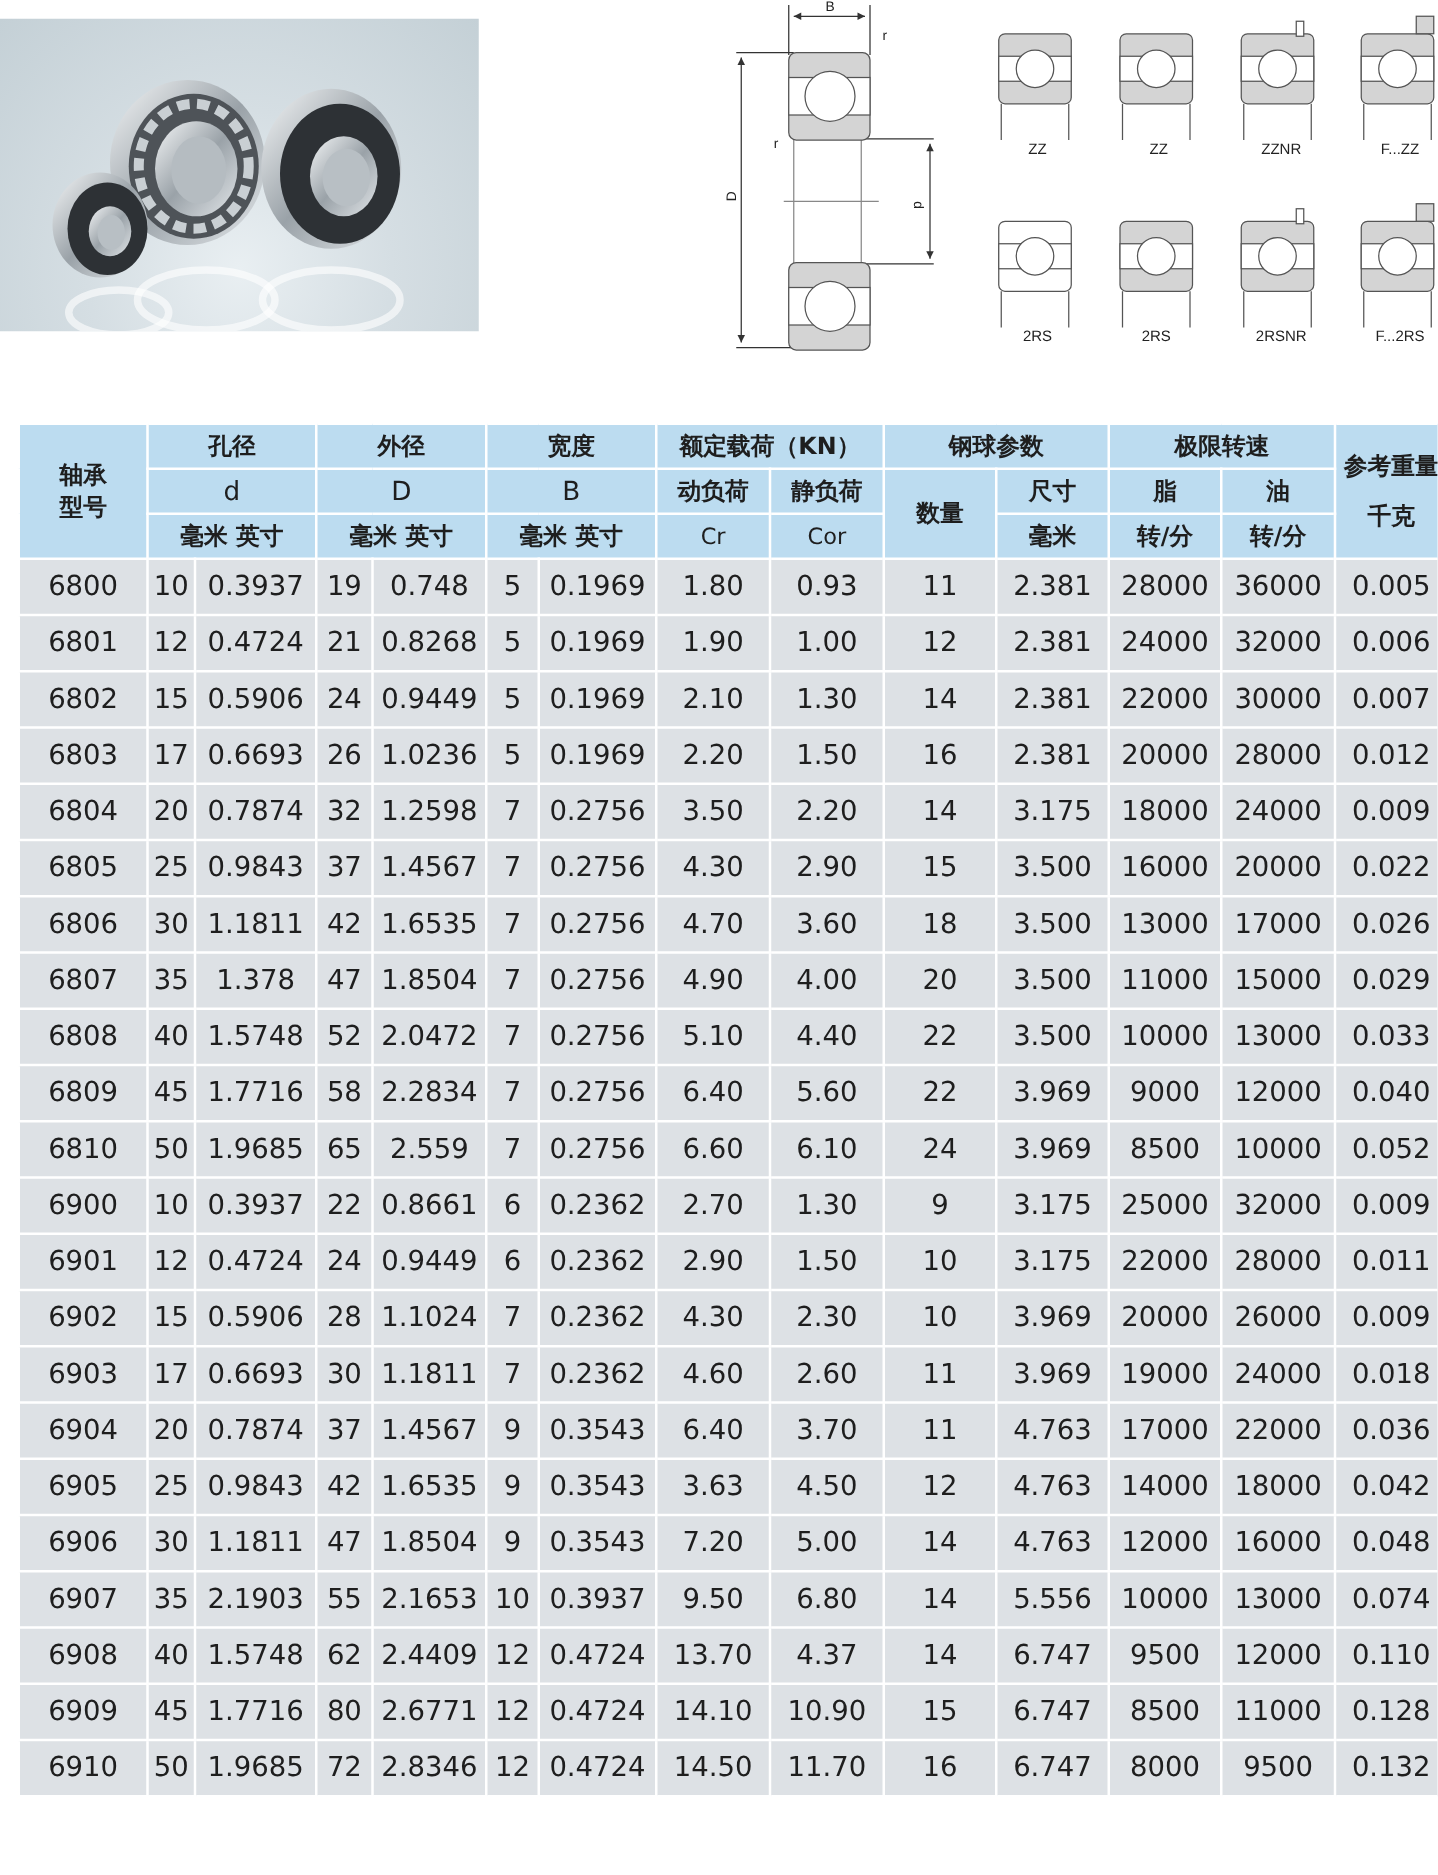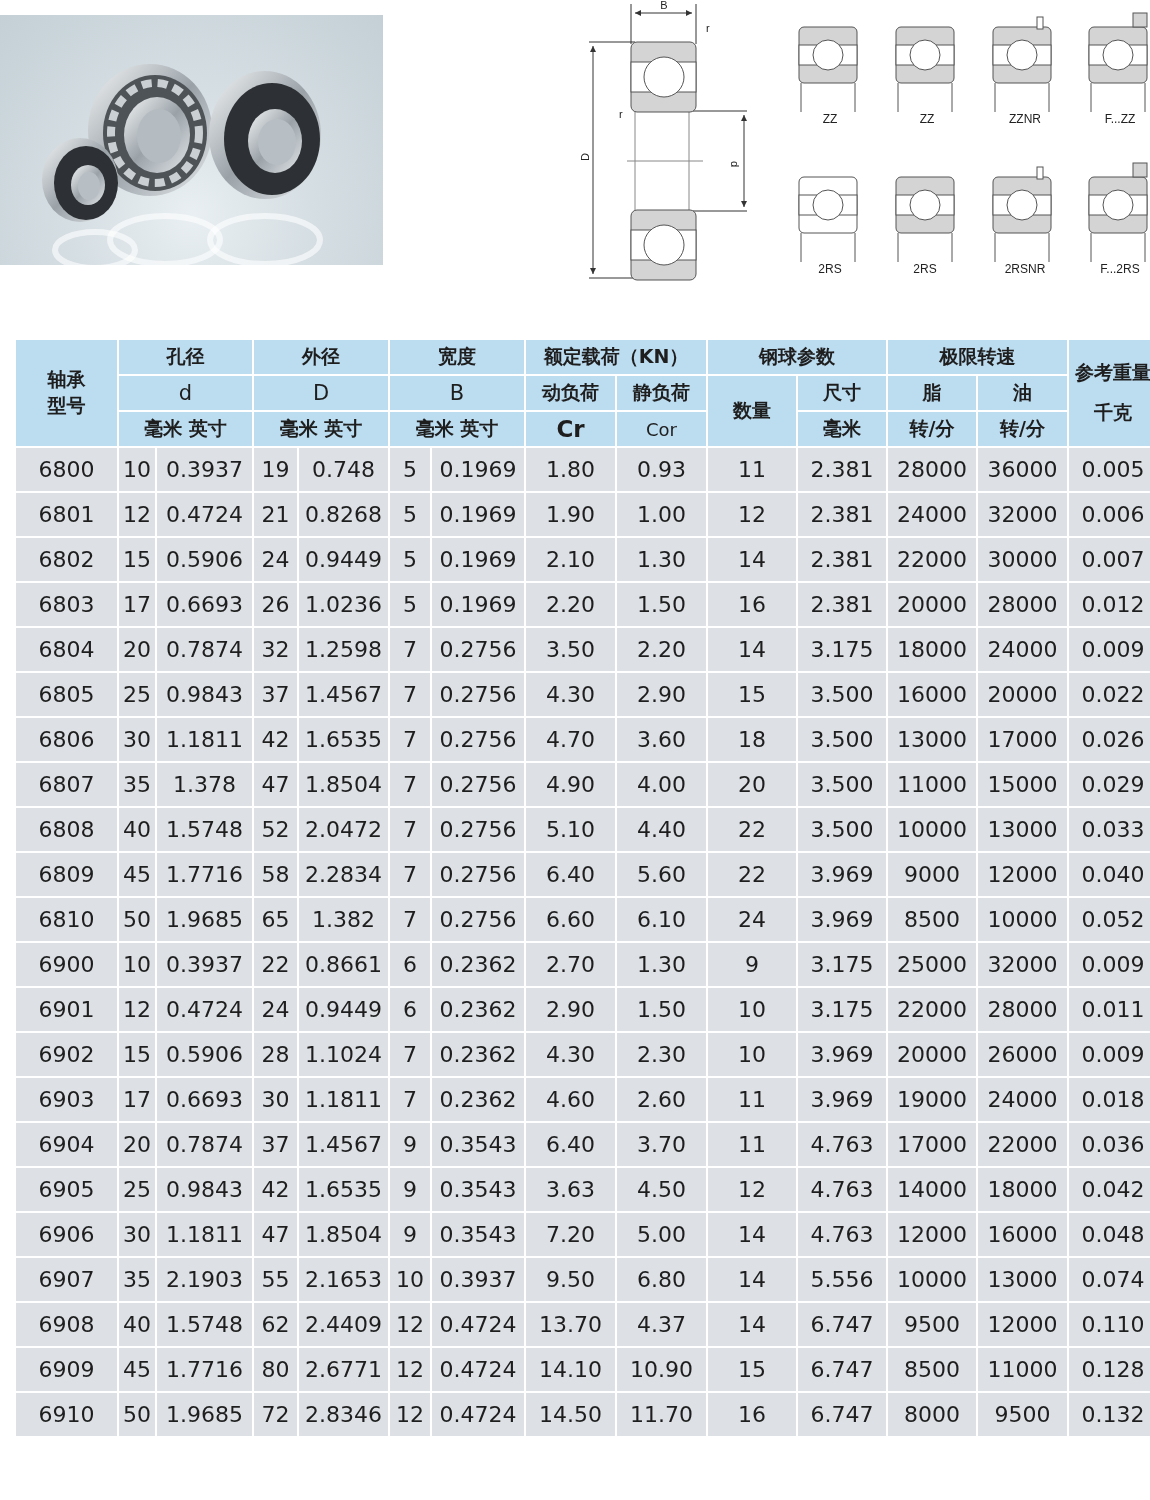--- a/index.html
+++ b/index.html
@@ -207,21 +207,21 @@
       <th>静负荷</th>
       <th rowspan="2">数量</th>
       <th>尺寸</th>
       <th>脂</th>
       <th>油</th>
     </tr>
     <tr>
       <th colspan="2">毫米 英寸</th>
       <th colspan="2">毫米 英寸</th>
       <th colspan="2">毫米 英寸</th>
-      <th style="font-weight:bold;font-size:23px">Cr</th>
+      <th style="font-weight:normal;font-size:18px">Cr</th>
       <th style="font-weight:normal;font-size:18px">Cor</th>
       <th>毫米</th>
       <th>转/分</th>
       <th>转/分</th>
     </tr>
   </thead>
   <tbody id="spec-body">
       <tr>
         <td>6800</td>
         <td>10</td>
@@ -380,21 +380,21 @@
         <td>3.969</td>
         <td>9000</td>
         <td>12000</td>
         <td>0.040</td>
       </tr>
       <tr>
         <td>6810</td>
         <td>50</td>
         <td>1.9685</td>
         <td>65</td>
-        <td>1.382</td>
+        <td>2.559</td>
         <td>7</td>
         <td>0.2756</td>
         <td>6.60</td>
         <td>6.10</td>
         <td>24</td>
         <td>3.969</td>
         <td>8500</td>
         <td>10000</td>
         <td>0.052</td>
       </tr>

